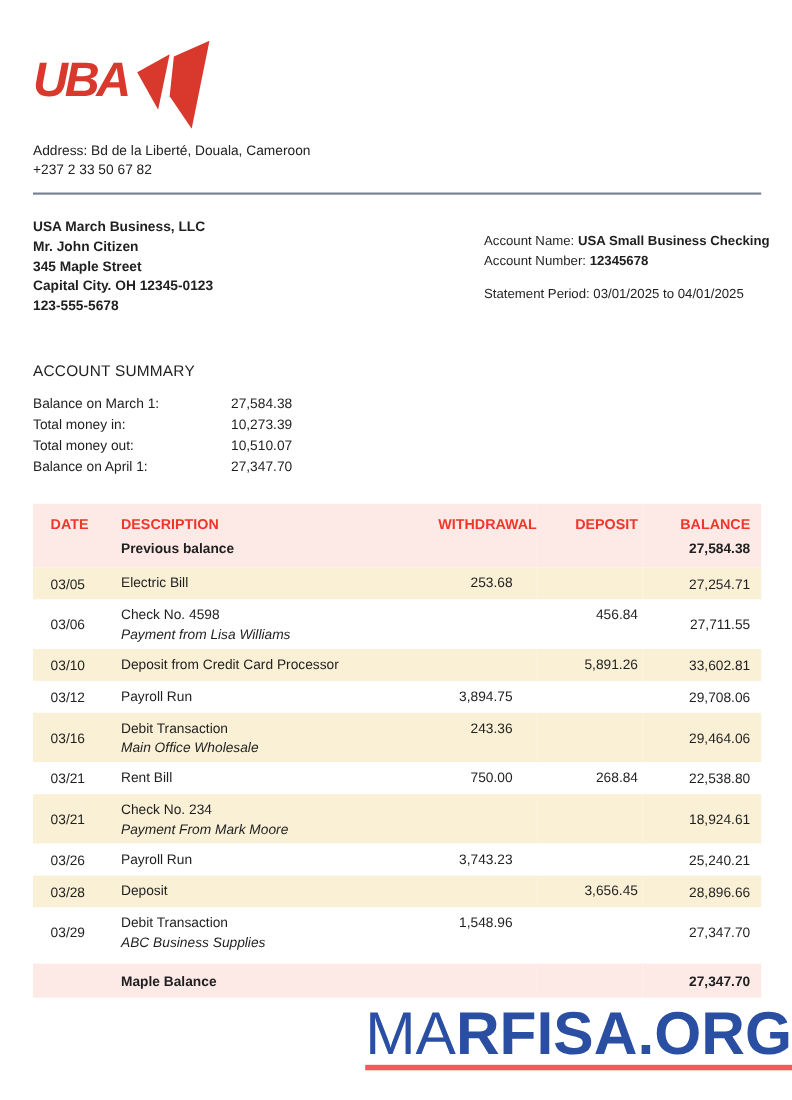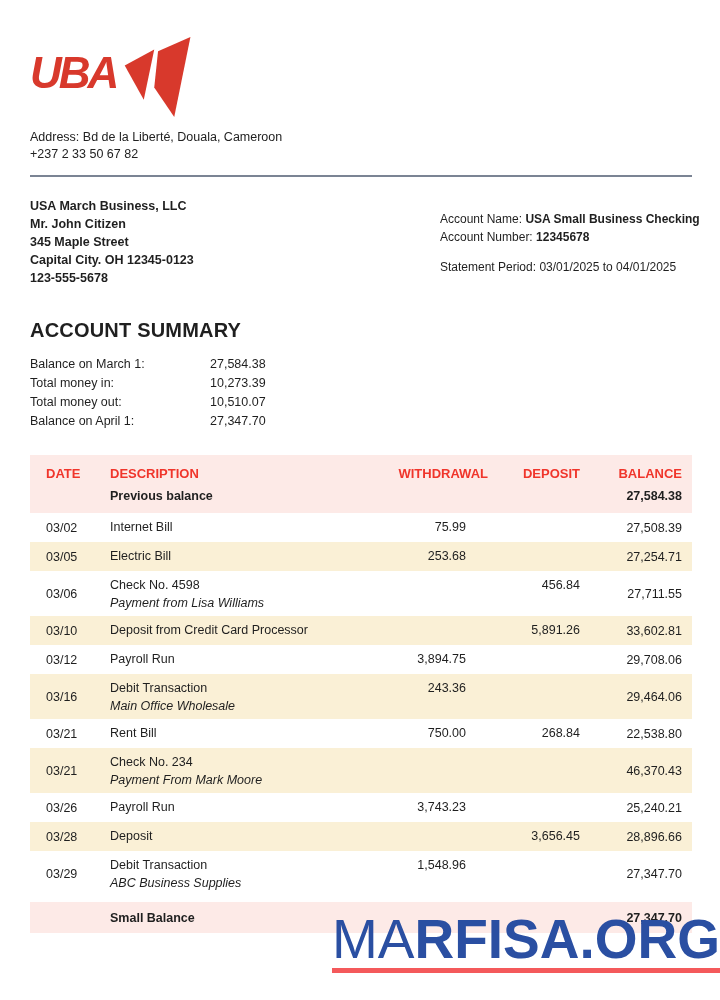--- a/index.html
+++ b/index.html
@@ -26,21 +26,21 @@
   .divider{margin-top:12px;border-bottom:2px solid var(--divider);}
 
   
   .info-row{display:flex;justify-content:space-between;margin-top:20px;}
   .cust{font-size:12.5px;font-weight:bold;line-height:18px;}
   .acct{width:252px;font-size:12px;line-height:18px;margin-top:13px;white-space:nowrap;}
   .acct .b{font-weight:bold;}
   .acct .period{margin-top:12px;}
 
   
-  .sum-title{margin-top:32px;font-size:20px;font-weight:bold;letter-spacing:.2px;}
+  .sum-title{margin-top:42px;font-size:14px;font-weight:normal;letter-spacing:.2px;}
   .sum-table{margin-top:13px;font-size:12.5px;line-height:19px;}
   .sum-row{display:flex;}
   .sum-row .lbl{width:180px;}
 
   
   table.txn{margin-top:24px;width:662px;border-collapse:collapse;table-layout:fixed;}
   table.txn col.c-date{width:80px;}
   table.txn col.c-desc{width:250px;}
   table.txn col.c-with{width:128px;}
   table.txn col.c-dep{width:96px;}
@@ -150,30 +150,20 @@
     <tbody class="prev">
       <tr>
         <td class="date"></td>
         <td class="desc">Previous balance</td>
         <td class="amt with r"></td>
         <td class="amt dep r"></td>
         <td class="bal r">27,584.38</td>
       </tr>
     </tbody>
     <tbody id="txn-rows">
-  <tr class="row-white single">
-    <td class="date">03/02</td>
-    <td class="desc">
-      <div>Internet Bill</div>
-
-    </td>
-    <td class="amt with r">75.99</td>
-    <td class="amt dep r"></td>
-    <td class="bal r">27,508.39</td>
-  </tr>
 
   <tr class="row-cream single">
     <td class="date">03/05</td>
     <td class="desc">
       <div>Electric Bill</div>
 
     </td>
     <td class="amt with r">253.68</td>
     <td class="amt dep r"></td>
     <td class="bal r">27,254.71</td>
@@ -235,21 +225,21 @@
   </tr>
 
   <tr class="row-cream">
     <td class="date">03/21</td>
     <td class="desc">
       <div>Check No. 234</div>
       <div class="detail">Payment From Mark Moore</div>
     </td>
     <td class="amt with r"></td>
     <td class="amt dep r"></td>
-    <td class="bal r">46,370.43</td>
+    <td class="bal r">18,924.61</td>
   </tr>
 
   <tr class="row-white single">
     <td class="date">03/26</td>
     <td class="desc">
       <div>Payroll Run</div>
 
     </td>
     <td class="amt with r">3,743.23</td>
     <td class="amt dep r"></td>
@@ -274,21 +264,21 @@
       <div class="detail">ABC Business Supplies</div>
     </td>
     <td class="amt with r">1,548.96</td>
     <td class="amt dep r"></td>
     <td class="bal r">27,347.70</td>
   </tr>
 </tbody>
     <tbody class="ending">
       <tr>
         <td class="date"></td>
-        <td>Small Balance</td>
+        <td>Maple Balance</td>
         <td class="r"></td>
         <td class="r"></td>
         <td class="bal r">27,347.70</td>
       </tr>
     </tbody>
   </table>
 
   <div class="watermark">
     <div class="wm-text"><span class="light">MA</span><span class="heavy">RFISA.ORG</span></div>
     <div class="wm-underline"></div>

